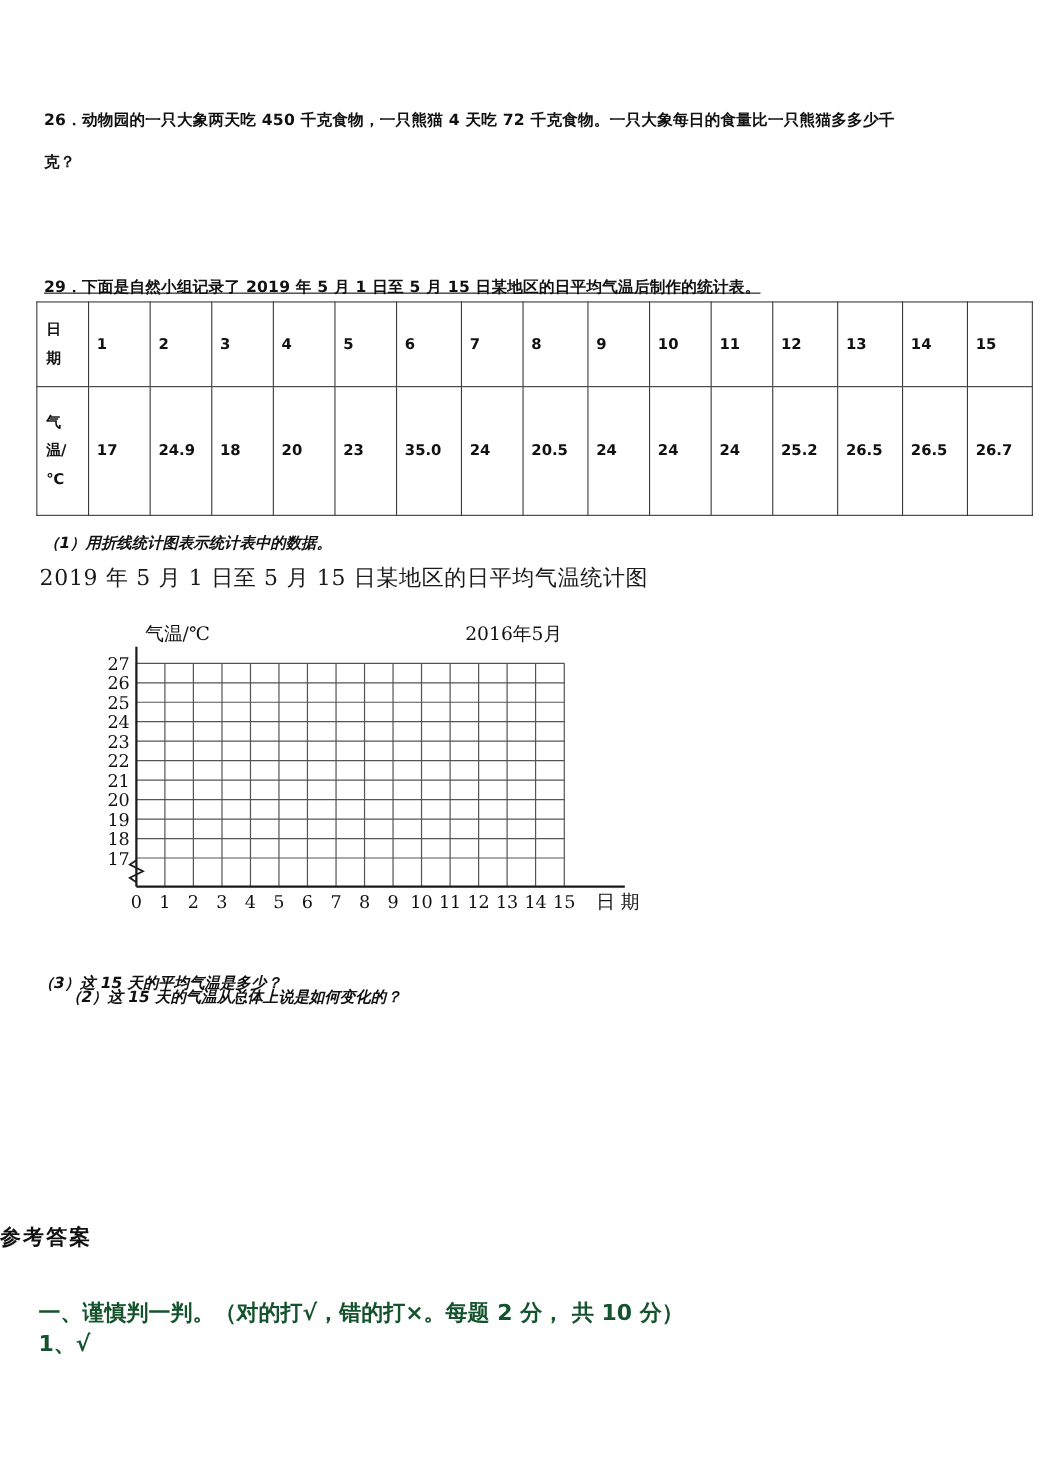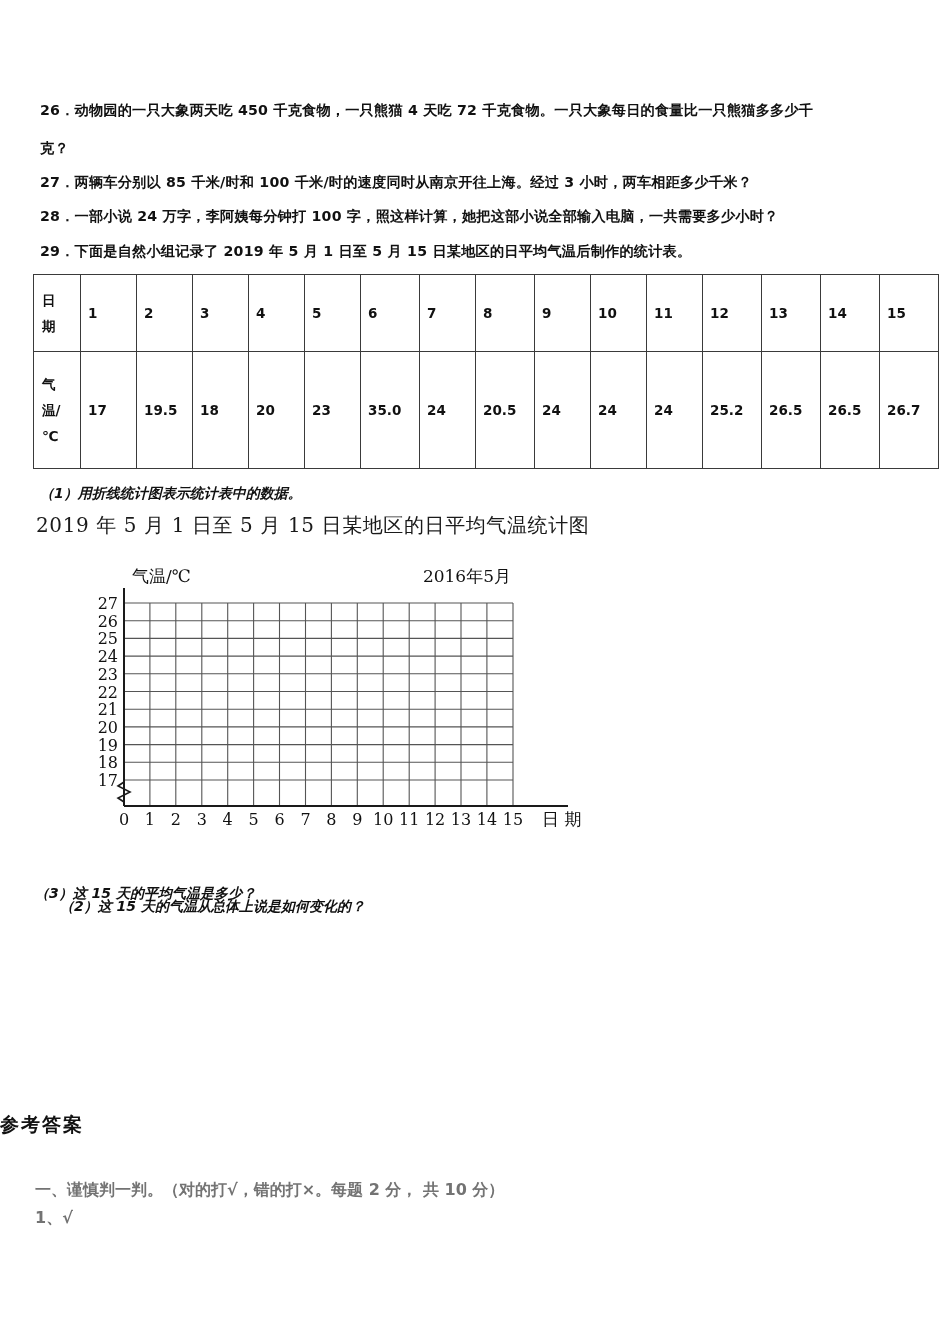--- a/index.html
+++ b/index.html
@@ -109,45 +109,39 @@
     width: 950px;
     text-align: left;
     font-size: 19px;
     font-weight: bold;
     letter-spacing: 2px;
     color: #111;
   }
   .ans-line {
     position: absolute;
     left: 35px;
-    font-size: 16px;
-    font-weight: bold;
-    white-space: nowrap;
-    color: #737373;
+    font-size: 20px;
+    font-weight: bold;
+    white-space: nowrap;
+    color: #14532d;
   }
 </style>
 </head>
 <body>
 
 <div class="page">
 
   <div class="qline" style="left:40px; top:100px;">
     <span>26．</span><span>动物园的一只大象两天吃 450 千克食物，一只熊猫 4 天吃 72 千克食物。一只大象每日的食量比一只熊猫多多少千</span>
   </div>
   <div class="qline" style="left:40px; top:138px;">克？</div>
 
-  <div class="qline" style="left:40px; top:172px;">
-    <span>27．</span><span>两辆车分别以 85 千米/时和 100 千米/时的速度同时从南京开往上海。经过 3 小时，两车相距多少千米？</span>
-  </div>
-
-  <div class="qline" style="left:40px; top:206px;">
-    <span>28．</span><span>一部小说 24 万字，李阿姨每分钟打 100 字，照这样计算，她把这部小说全部输入电脑，一共需要多少小时？</span>
-  </div>
-
-  <div class="qline" style="left:40px; top:241px;">
+
+
+  <div class="qline" style="left:40px; top:251px;text-decoration:underline;">
     <span>29．</span><span>下面是自然小组记录了 2019 年 5 月 1 日至 5 月 15 日某地区的日平均气温后制作的统计表。</span>
   </div>
 
   <table class="stat-table">
     <tbody>
       <tr class="row-date">
         <td class="rowhead">
           <span class="lbl-ch">日</span>
           <span class="lbl-ch">期</span>
         </td>
@@ -167,21 +161,21 @@
         <td class="val wide">14</td>
         <td class="val wide">15</td>
       </tr>
       <tr class="row-temp">
         <td class="rowhead">
           <span class="lbl-ch">气</span>
           <span class="lbl-ch">温/</span>
           <span class="lbl-ch">℃</span>
         </td>
         <td class="val">17</td>
-        <td class="val">19.5</td>
+        <td class="val">24.9</td>
         <td class="val">18</td>
         <td class="val">20</td>
         <td class="val">23</td>
         <td class="val wide">35.0</td>
         <td class="val">24</td>
         <td class="val wide">20.5</td>
         <td class="val">24</td>
         <td class="val">24</td>
         <td class="val">24</td>
         <td class="val wide">25.2</td>

